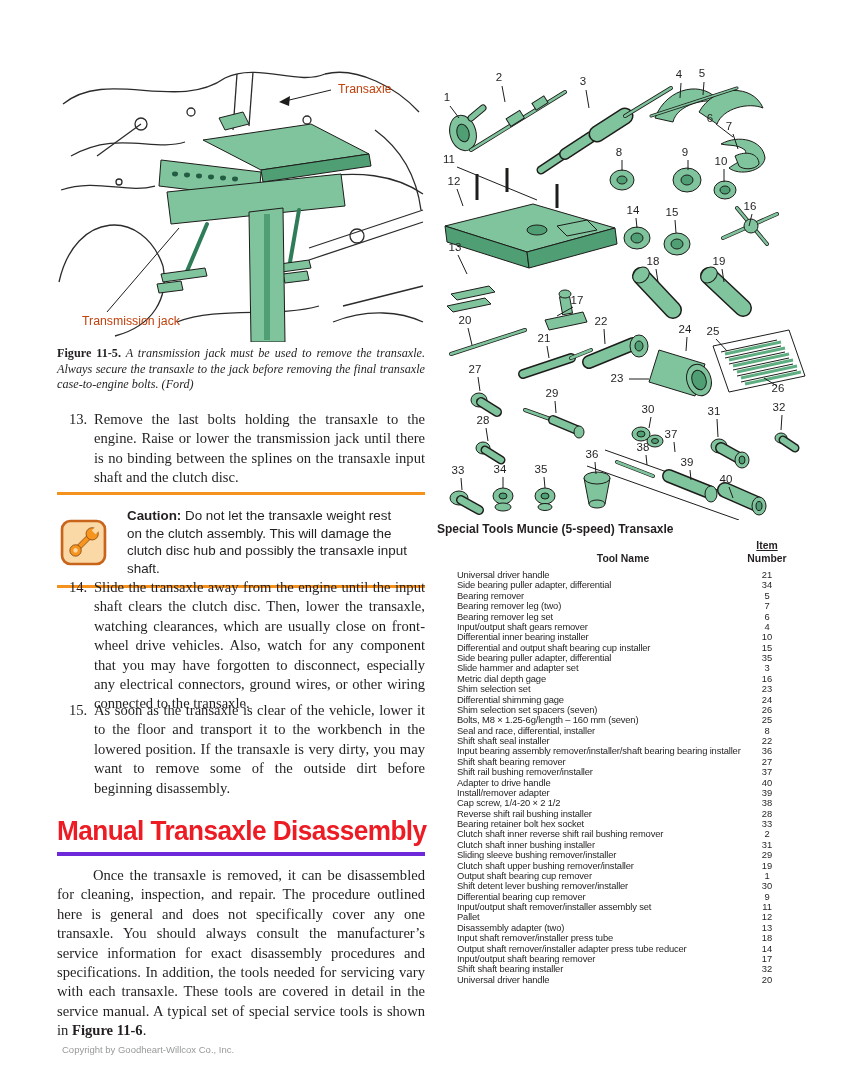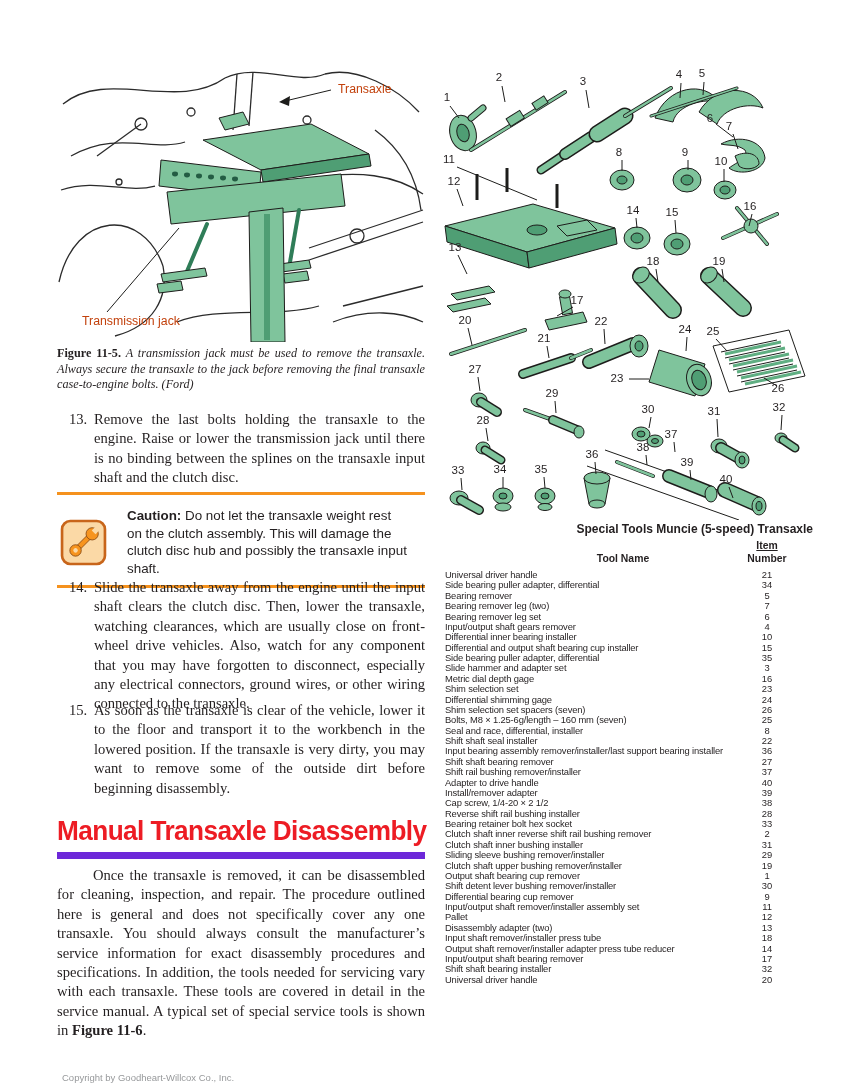--- a/index.html
+++ b/index.html
@@ -22,40 +22,40 @@
   .li .n{width:24px;text-align:left;flex:0 0 auto;padding-left:12px;}
   .li .t{margin-left:1px;text-align:justify;flex:1;}
   .li13{top:410px;} .li14{top:578px;font-family:Liberation Serif, serif;} .li15{top:701px;}
   
   .caution{position:absolute;top:492px;left:57px;width:368px;border-top:3.5px solid #f5921e;
            border-bottom:3.5px solid #f5921e;padding:12px 0 8px 0;display:flex;align-items:center;}
   .cau-ico{flex:0 0 auto;margin-left:3px;}
   .cau-txt{font-family:"Liberation Sans",sans-serif;font-size:13.4px;line-height:17.6px;margin-left:20px;width:282px;}
   .cau-txt b{font-weight:bold;}
   
-  .sect{position:absolute;top:816px;left:57px;width:368px;border-bottom:7px solid #6d28d9;padding-bottom:5px;}
+  .sect{position:absolute;top:816px;left:57px;width:368px;border-bottom:4px solid #6d28d9;padding-bottom:5px;}
   .sect h1{margin:0;font-family:"Liberation Sans",sans-serif;font-weight:bold;font-size:27px;
            color:#ed1c24;letter-spacing:-0.6px;transform:scale(0.97,1);transform-origin:left;white-space:nowrap;}
   .para{position:absolute;top:866px;left:57px;width:368px;font-size:14.6px;line-height:19.4px;
         text-align:justify;text-indent:36px;}
   .para b{font-weight:bold;}
-  .footer{position:absolute;top:1072px;left:62px;font-family:"Liberation Sans",sans-serif;
+  .footer{position:absolute;top:1044px;left:62px;font-family:"Liberation Sans",sans-serif;
           font-size:9.5px;color:#97999b;}
   
   .tools-svg{position:absolute;top:58px;left:437px;}
-  .dtitle{position:absolute;top:522px;left:437px;width:376px;text-align:right;
+  .dtitle{position:absolute;top:522px;left:437px;width:376px;text-align:left;
           font-family:"Liberation Sans",sans-serif;font-weight:bold;font-size:12px;}
   .ttable{position:absolute;top:537px;left:437px;width:374px;font-family:"Liberation Sans",sans-serif;
           font-size:9.4px;color:#231f20;}
   .thead{position:relative;height:33px;font-weight:bold;font-size:10.4px;}
   .th-name{position:absolute;left:186px;top:16px;transform:translateX(-50%);}
   .th-item{position:absolute;left:330px;top:3px;transform:translateX(-50%);text-decoration:underline;}
   .th-num{position:absolute;left:330px;top:16px;transform:translateX(-50%);}
   .tool-row{position:relative;height:10.38px;line-height:10.38px;white-space:nowrap;}
-  .tool-name{position:absolute;left:8px;letter-spacing:-0.15px;}
+  .tool-name{position:absolute;left:20px;letter-spacing:-0.15px;}
   .tool-num{position:absolute;left:300px;width:60px;text-align:center;}
   .cap6{position:absolute;top:1002px;left:437px;width:374px;}
   
   .ln{stroke:#2b2b2b;stroke-width:1.3;fill:none;}
   .tg{fill:#7fc49c;stroke:#1d1d1b;stroke-width:1;}
   .td{fill:#4f9e74;stroke:#1d1d1b;stroke-width:1;}
   .rodb{stroke:#1d1d1b;fill:none;stroke-linecap:round;}
   .rodg{stroke:#7fc49c;fill:none;stroke-linecap:round;}
   .rodd{stroke:#2f7d58;fill:none;stroke-linecap:round;}
   .callout{font-family:"Liberation Sans",sans-serif;font-size:11.5px;fill:#231f20;}
@@ -479,21 +479,21 @@
         </div>
         <div class="tool-row">
           <span class="tool-name">Seal and race, differential, installer</span>
           <span class="tool-num">8</span>
         </div>
         <div class="tool-row">
           <span class="tool-name">Shift shaft seal installer</span>
           <span class="tool-num">22</span>
         </div>
         <div class="tool-row">
-          <span class="tool-name">Input bearing assembly remover/installer/last support bearing installer</span>
+          <span class="tool-name">Input bearing assembly remover/installer/shaft bearing bearing installer</span>
           <span class="tool-num">36</span>
         </div>
         <div class="tool-row">
           <span class="tool-name">Shift shaft bearing remover</span>
           <span class="tool-num">27</span>
         </div>
         <div class="tool-row">
           <span class="tool-name">Shift rail bushing remover/installer</span>
           <span class="tool-num">37</span>
         </div>

